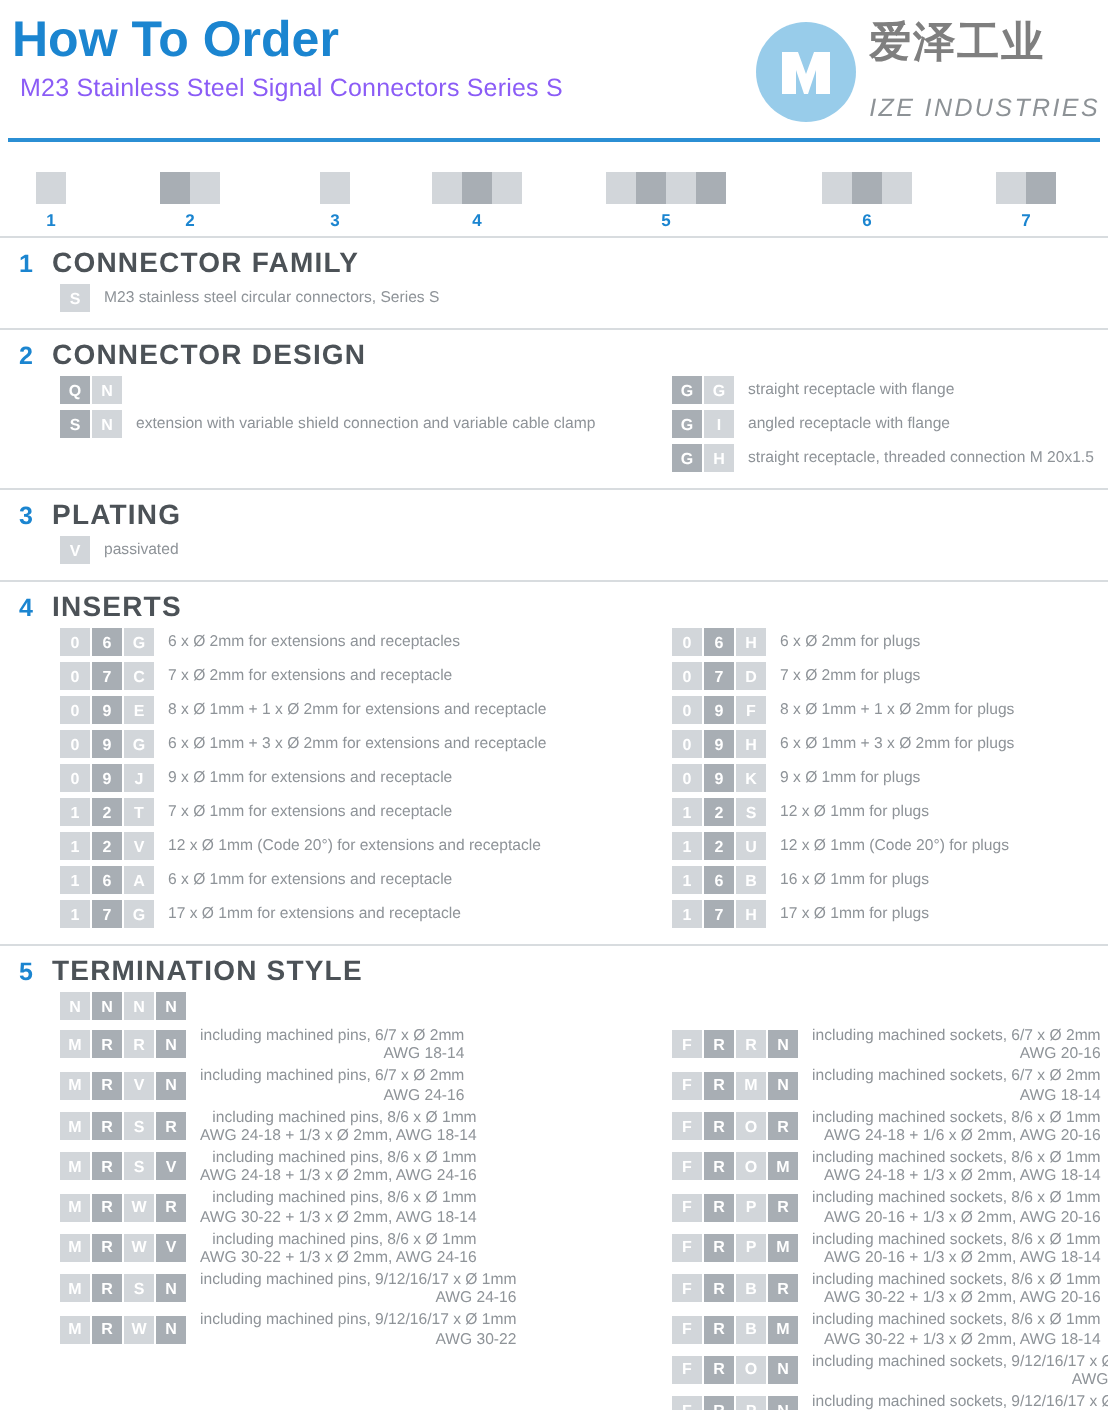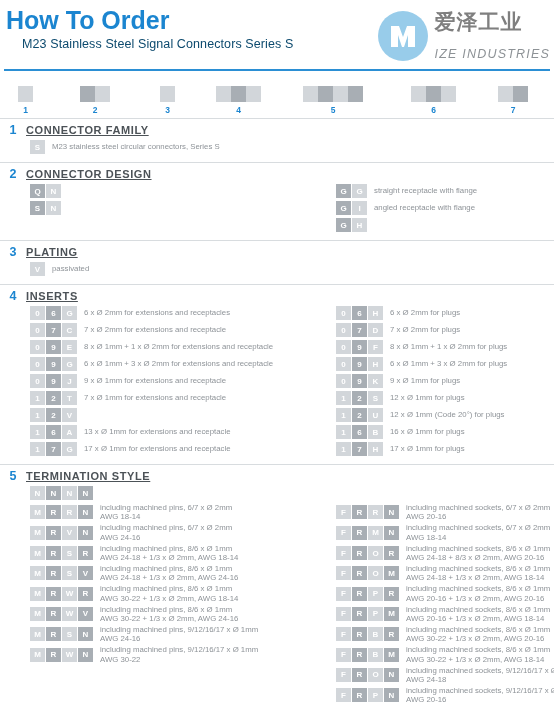--- a/index.html
+++ b/index.html
@@ -13,22 +13,22 @@
   }
   .page{position:relative;width:554px;height:705px;}
 
   
   .header{position:relative;padding:6px 0 0 6px;height:82px;box-sizing:border-box;}
   .title{
     font-size:25px;font-weight:bold;color:#1b85d0;
     letter-spacing:0px;line-height:28px;margin:0;
   }
   .subtitle{
-    font-size:12.5px;color:#0c4a6e;font-weight:normal;
-    line-height:16px;margin:2px 0 0 16px;letter-spacing:0.1px;
+    font-size:12.5px;color:#8b5cf6;font-weight:normal;
+    line-height:16px;margin:2px 0 0 4px;letter-spacing:0.1px;
   }
   .brand{
     position:absolute;right:4px;top:10px;
     display:flex;align-items:center;gap:6px;
   }
   .brand-logo{position:relative;width:52px;height:52px;flex:0 0 auto;}
   .brand-text{display:flex;flex-direction:column;line-height:1;}
   .brand-cn{font-size:21px;font-weight:bold;color:#7f7f7f;letter-spacing:1px;}
   .brand-en{font-size:12.5px;color:#8d9296;letter-spacing:1.2px;margin-top:16px;font-style:italic;}
 
@@ -51,23 +51,22 @@
 
   
   .section{border-top:1px solid #d8dcdf;padding:4px 0 5px 0;}
   .section:first-of-type{border-top:1px solid #d8dcdf;}
   .sec-head{display:flex;align-items:baseline;}
   .sec-num{
     width:26px;text-align:center;flex:0 0 26px;
     font-size:12.5px;font-weight:bold;color:#1b85d0;
   }
   .sec-title{
-    font-size:11px;font-weight:bold;color:#4c5257;
+    font-size:14px;font-weight:bold;color:#4c5257;
     letter-spacing:0.6px;
-    text-decoration:underline;
   }
   .sec-body{padding-left:0px;margin-top:3px;}
 
   .cols{display:flex;}
   .col{flex:0 0 auto;}
   .col-left{width:290px;}
   .col-right{width:264px;}
 
   
   .row{display:flex;align-items:center;margin-bottom:3px;}
@@ -75,21 +74,21 @@
   .codes{display:flex;flex:0 0 auto;}
   .code{
     width:15px;height:14px;
     display:flex;align-items:center;justify-content:center;
     font-size:8px;font-weight:bold;color:#ffffff;
     margin-right:1px;
   }
   .desc{
     font-size:7.8px;color:#8e9398;margin-left:6px;line-height:9.5px;
   }
-  .desc.two{line-height:9.4px;}
+  .desc.two{line-height:9.4px;text-align:right;}
   .indent-2{margin-left:30px;}
   .indent-r{margin-left:16px;}
 </style>
 </head>
 <body>
 
 <div class="page">
 
   <div class="header">
     <div class="title">How To Order</div>
@@ -199,20 +198,23 @@
                 <div class="codes">
                   <div class="code dark">Q</div>
                   <div class="code lite">N</div>
                 </div>
               </div>
               <div class="row">
                 <div class="codes">
                   <div class="code dark">S</div>
                   <div class="code lite">N</div>
                 </div>
+                <div class="desc">
+                  <div>extension with variable shield connection and variable cable clamp</div>
+                </div>
               </div>
             </div>
             <div class="col col-right indent-r">
               <div class="row">
                 <div class="codes">
                   <div class="code dark">G</div>
                   <div class="code lite">G</div>
                 </div>
                 <div class="desc">
                   <div>straight receptacle with flange</div>
@@ -224,20 +226,23 @@
                   <div class="code lite">I</div>
                 </div>
                 <div class="desc">
                   <div>angled receptacle with flange</div>
                 </div>
               </div>
               <div class="row">
                 <div class="codes">
                   <div class="code dark">G</div>
                   <div class="code lite">H</div>
+                </div>
+                <div class="desc">
+                  <div>straight receptacle, threaded connection M 20x1.5</div>
                 </div>
               </div>
             </div>
           </div>
         </div>
       </div>
       <div class="section">
         <div class="sec-head">
           <div class="sec-num">3</div>
           <div class="sec-title">PLATING</div>
@@ -325,29 +330,32 @@
                 <div class="desc">
                   <div>7 x Ø 1mm for extensions and receptacle</div>
                 </div>
               </div>
               <div class="row">
                 <div class="codes">
                   <div class="code lite">1</div>
                   <div class="code dark">2</div>
                   <div class="code lite">V</div>
                 </div>
+                <div class="desc">
+                  <div>12 x Ø 1mm (Code 20°) for extensions and receptacle</div>
+                </div>
               </div>
               <div class="row">
                 <div class="codes">
                   <div class="code lite">1</div>
                   <div class="code dark">6</div>
                   <div class="code lite">A</div>
                 </div>
                 <div class="desc">
-                  <div>13 x Ø 1mm for extensions and receptacle</div>
+                  <div>6 x Ø 1mm for extensions and receptacle</div>
                 </div>
               </div>
               <div class="row">
                 <div class="codes">
                   <div class="code lite">1</div>
                   <div class="code dark">7</div>
                   <div class="code lite">G</div>
                 </div>
                 <div class="desc">
                   <div>17 x Ø 1mm for extensions and receptacle</div>
@@ -589,21 +597,21 @@
               </div>
               <div class="row tall">
                 <div class="codes">
                   <div class="code lite">F</div>
                   <div class="code dark">R</div>
                   <div class="code lite">O</div>
                   <div class="code dark">R</div>
                 </div>
                 <div class="desc two">
                   <div>including machined sockets, 8/6 x Ø 1mm</div>
-                  <div>AWG 24-18 + 8/3 x Ø 2mm, AWG 20-16</div>
+                  <div>AWG 24-18 + 1/6 x Ø 2mm, AWG 20-16</div>
                 </div>
               </div>
               <div class="row tall">
                 <div class="codes">
                   <div class="code lite">F</div>
                   <div class="code dark">R</div>
                   <div class="code lite">O</div>
                   <div class="code dark">M</div>
                 </div>
                 <div class="desc two">

